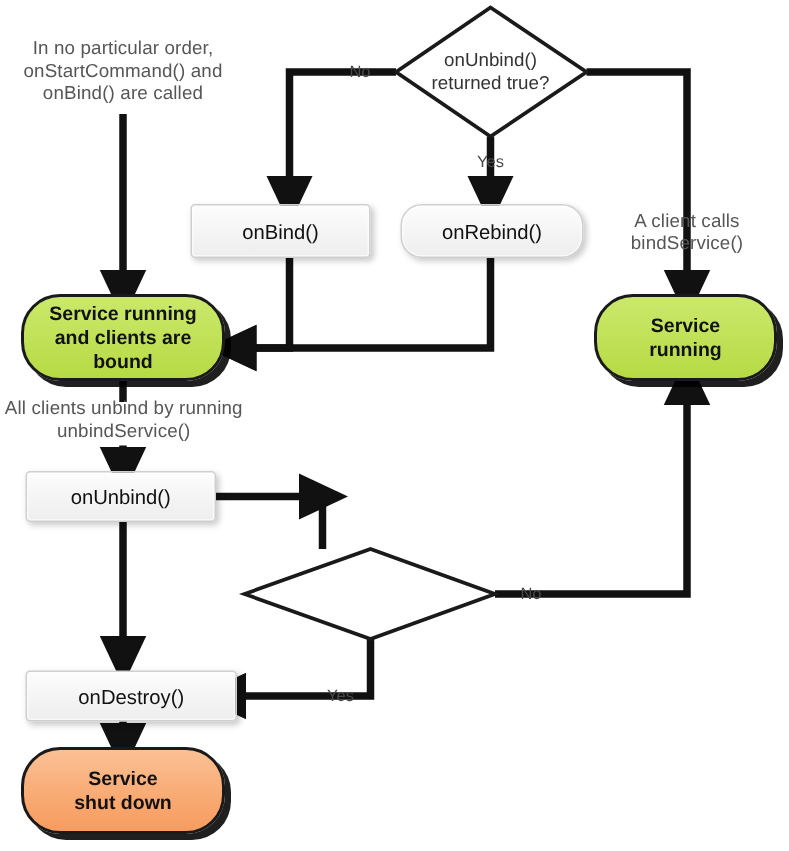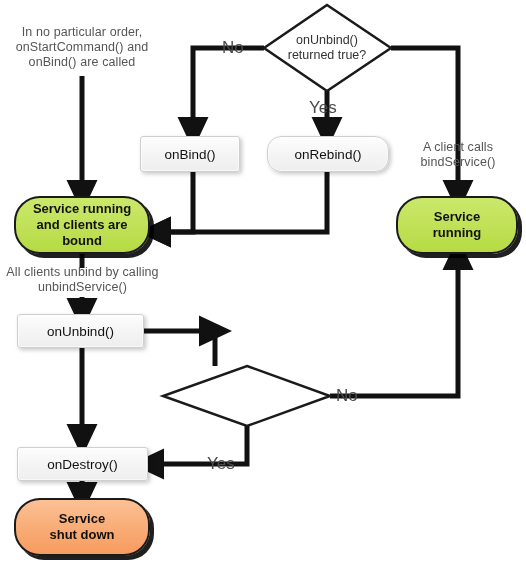--- a/index.html
+++ b/index.html
@@ -34,22 +34,23 @@
     line-height: 15px;
     text-align: center;
     white-space: pre-line;
     letter-spacing: 0.1px;
   }
 
   
   .edge-label {
     position: absolute;
     color: #4a4a4a;
-    font-size: 17px;
+    font-size: 11px;
     line-height: 14px;
+    text-align: center;
     white-space: nowrap;
   }
 
   
   .proc {
     position: absolute;
     box-sizing: border-box;
     background: linear-gradient(to bottom, #fdfdfd 0%, #f4f4f4 55%, #eeeeee 100%);
     border: 1px solid #cfcfcf;
     border-radius: 3px;
@@ -150,44 +151,44 @@
 returned true?</div>
 
 
   <div class="annot" style="left:400px; top:140px; width:116px;">A client calls
 bindService()</div>
 
   <div class="annot" style="left:7px; top:25px; width:150px;">In no particular order,
 onStartCommand() and
 onBind() are called</div>
 
-  <div class="annot" style="left:0px; top:265px; width:165px;">All clients unbind by calling
+  <div class="annot" style="left:0px; top:265px; width:165px;">All clients unbind by running
 unbindService()</div>
 
   <div class="edge-label" style="left:222px; top:41px; width:36px;">No</div>
 
   <div class="edge-label" style="left:309px; top:101px; width:36px;">Yes</div>
 
   <div class="edge-label" style="left:336px; top:389px; width:36px;">No</div>
 
   <div class="edge-label" style="left:207px; top:457px; width:40px;">Yes</div>
 
-  <div class="proc" style="left:140px; top:136px; width:100px; height:36px;">
+  <div class="proc" style="left:127px; top:136px; width:120px; height:36px;">
     <span>onBind()</span>
   </div>
 
   <div class="proc" style="left:267px; top:136px; width:122px; height:36px;border-radius:14px;">
     <span>onRebind()</span>
   </div>
 
   <div class="proc" style="left:17px; top:314px; width:127px; height:34px;">
     <span>onUnbind()</span>
   </div>
 
-  <div class="proc" style="left:17px; top:447px; width:131px; height:34px;">
+  <div class="proc" style="left:17px; top:447px; width:141px; height:34px;">
     <span>onDestroy()</span>
   </div>
 
   <div class="term green" style="left:14px; top:196px; width:136px; height:58px;">
     <span>Service running
 and clients are
 bound</span>
   </div>
 
   <div class="term green" style="left:396px; top:196px; width:122px; height:58px;">

